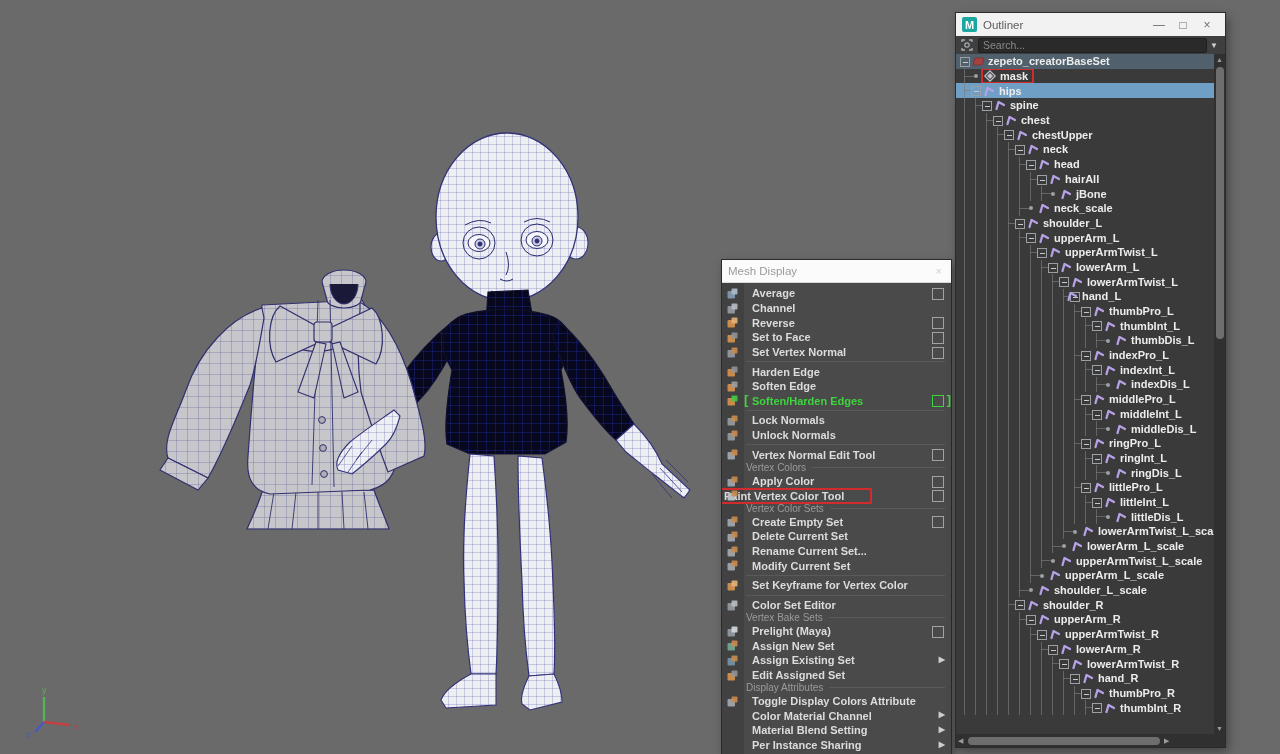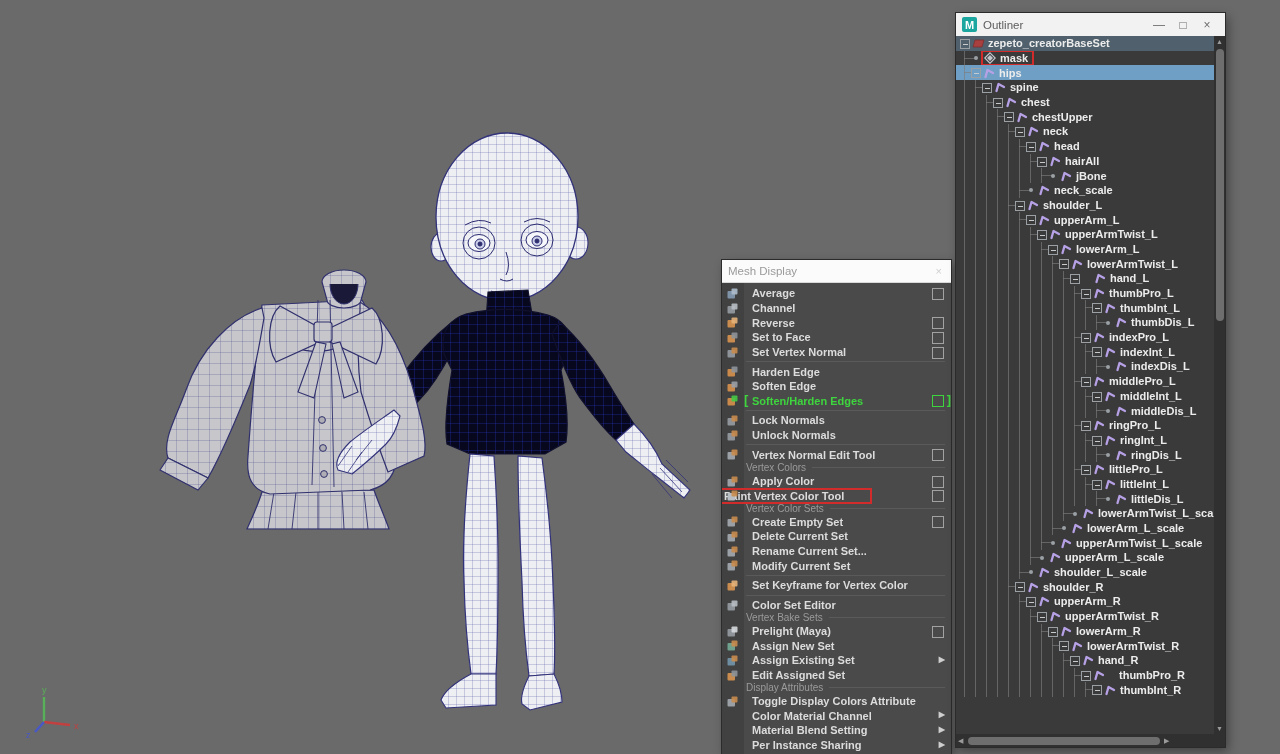--- a/index.html
+++ b/index.html
@@ -395,20 +395,28 @@
   </div>
 
   <div id="outliner" class="win">
     <div class="ol-titlebar">
       <div class="ol-appicon">M</div>
       <div class="ol-title">Outliner</div>
       <div class="ol-btn">—</div>
       <div class="ol-btn">□</div>
       <div class="ol-btn">×</div>
     </div>
+    <div class="ol-searchrow">
+      <svg width="14" height="14" viewBox="0 0 14 14" style="margin-right:4px;">
+        <path d="M2 4 V2 H5 M9 2 H12 V4 M12 10 V12 H9 M5 12 H2 V10" fill="none" stroke="#a8adb2" stroke-width="1.4"></path>
+        <circle cx="7" cy="7" r="2.2" fill="none" stroke="#a8adb2" stroke-width="1.2"></circle>
+      </svg>
+      <input class="ol-search" placeholder="Search..." style="">
+      <span class="ol-dd">▼</span>
+    </div>
     <div id="tree-wrap">
       <div id="tree-rows">
           <div class="t-row band">
             <span class="t-box" style="left: 4px;"></span>
             <span class="t-content" style="left: 16px;">
               <span class="t-icon">
                 <svg width="13" height="11" viewBox="0 0 13 11">
                   <path d="M3 2 L12 2 L10 9 L1 9 Z" fill="#a84040" stroke="#7c2e2e" stroke-width="0.8"></path>
                 </svg>
               </span>
@@ -682,21 +690,21 @@
             <span class="t-guide" style="left: 30px;"></span>
             <span class="t-guide" style="left: 41px;"></span>
             <span class="t-guide" style="left: 52px;"></span>
             <span class="t-guide" style="left: 63px;"></span>
             <span class="t-guide" style="left: 74px;"></span>
             <span class="t-guide" style="left: 85px;"></span>
             <span class="t-guide" style="left: 96px;"></span>
             <span class="t-guide" style="left: 107px;"></span>
             <span class="t-stub" style="left: 107px; width: 8px;"></span>
             <span class="t-box" style="left: 114px;"></span>
-            <span class="t-content" style="left: 138px;">
+            <span class="t-content" style="left: 110px;">
               <span class="t-icon">
                 <svg width="12" height="12" viewBox="0 0 12 12">
                   <path d="M2.5 10 L4.5 3 L10 6" fill="none" stroke="#b7a1e6" stroke-width="2.3" stroke-linecap="round" stroke-linejoin="round"></path>
                 </svg>
               </span>
               <span class="t-label">hand_L</span>
             </span>
           </div>
           <div class="t-row">
             <span class="t-guide" style="left: 8px;"></span>
@@ -1282,21 +1290,21 @@
             <span class="t-guide" style="left: 41px;"></span>
             <span class="t-guide" style="left: 52px;"></span>
             <span class="t-guide" style="left: 63px;"></span>
             <span class="t-guide" style="left: 74px;"></span>
             <span class="t-guide" style="left: 85px;"></span>
             <span class="t-guide" style="left: 96px;"></span>
             <span class="t-guide" style="left: 107px;"></span>
             <span class="t-guide" style="left: 118px;"></span>
             <span class="t-stub" style="left: 118px; width: 8px;"></span>
             <span class="t-box" style="left: 125px;"></span>
-            <span class="t-content" style="left: 137px; gap: 10px;">
+            <span class="t-content" style="left: 137px;">
               <span class="t-icon">
                 <svg width="12" height="12" viewBox="0 0 12 12">
                   <path d="M2.5 10 L4.5 3 L10 6" fill="none" stroke="#b7a1e6" stroke-width="2.3" stroke-linecap="round" stroke-linejoin="round"></path>
                 </svg>
               </span>
               <span class="t-label">thumbPro_R</span>
             </span>
           </div>
           <div class="t-row">
             <span class="t-guide" style="left: 8px;"></span>

